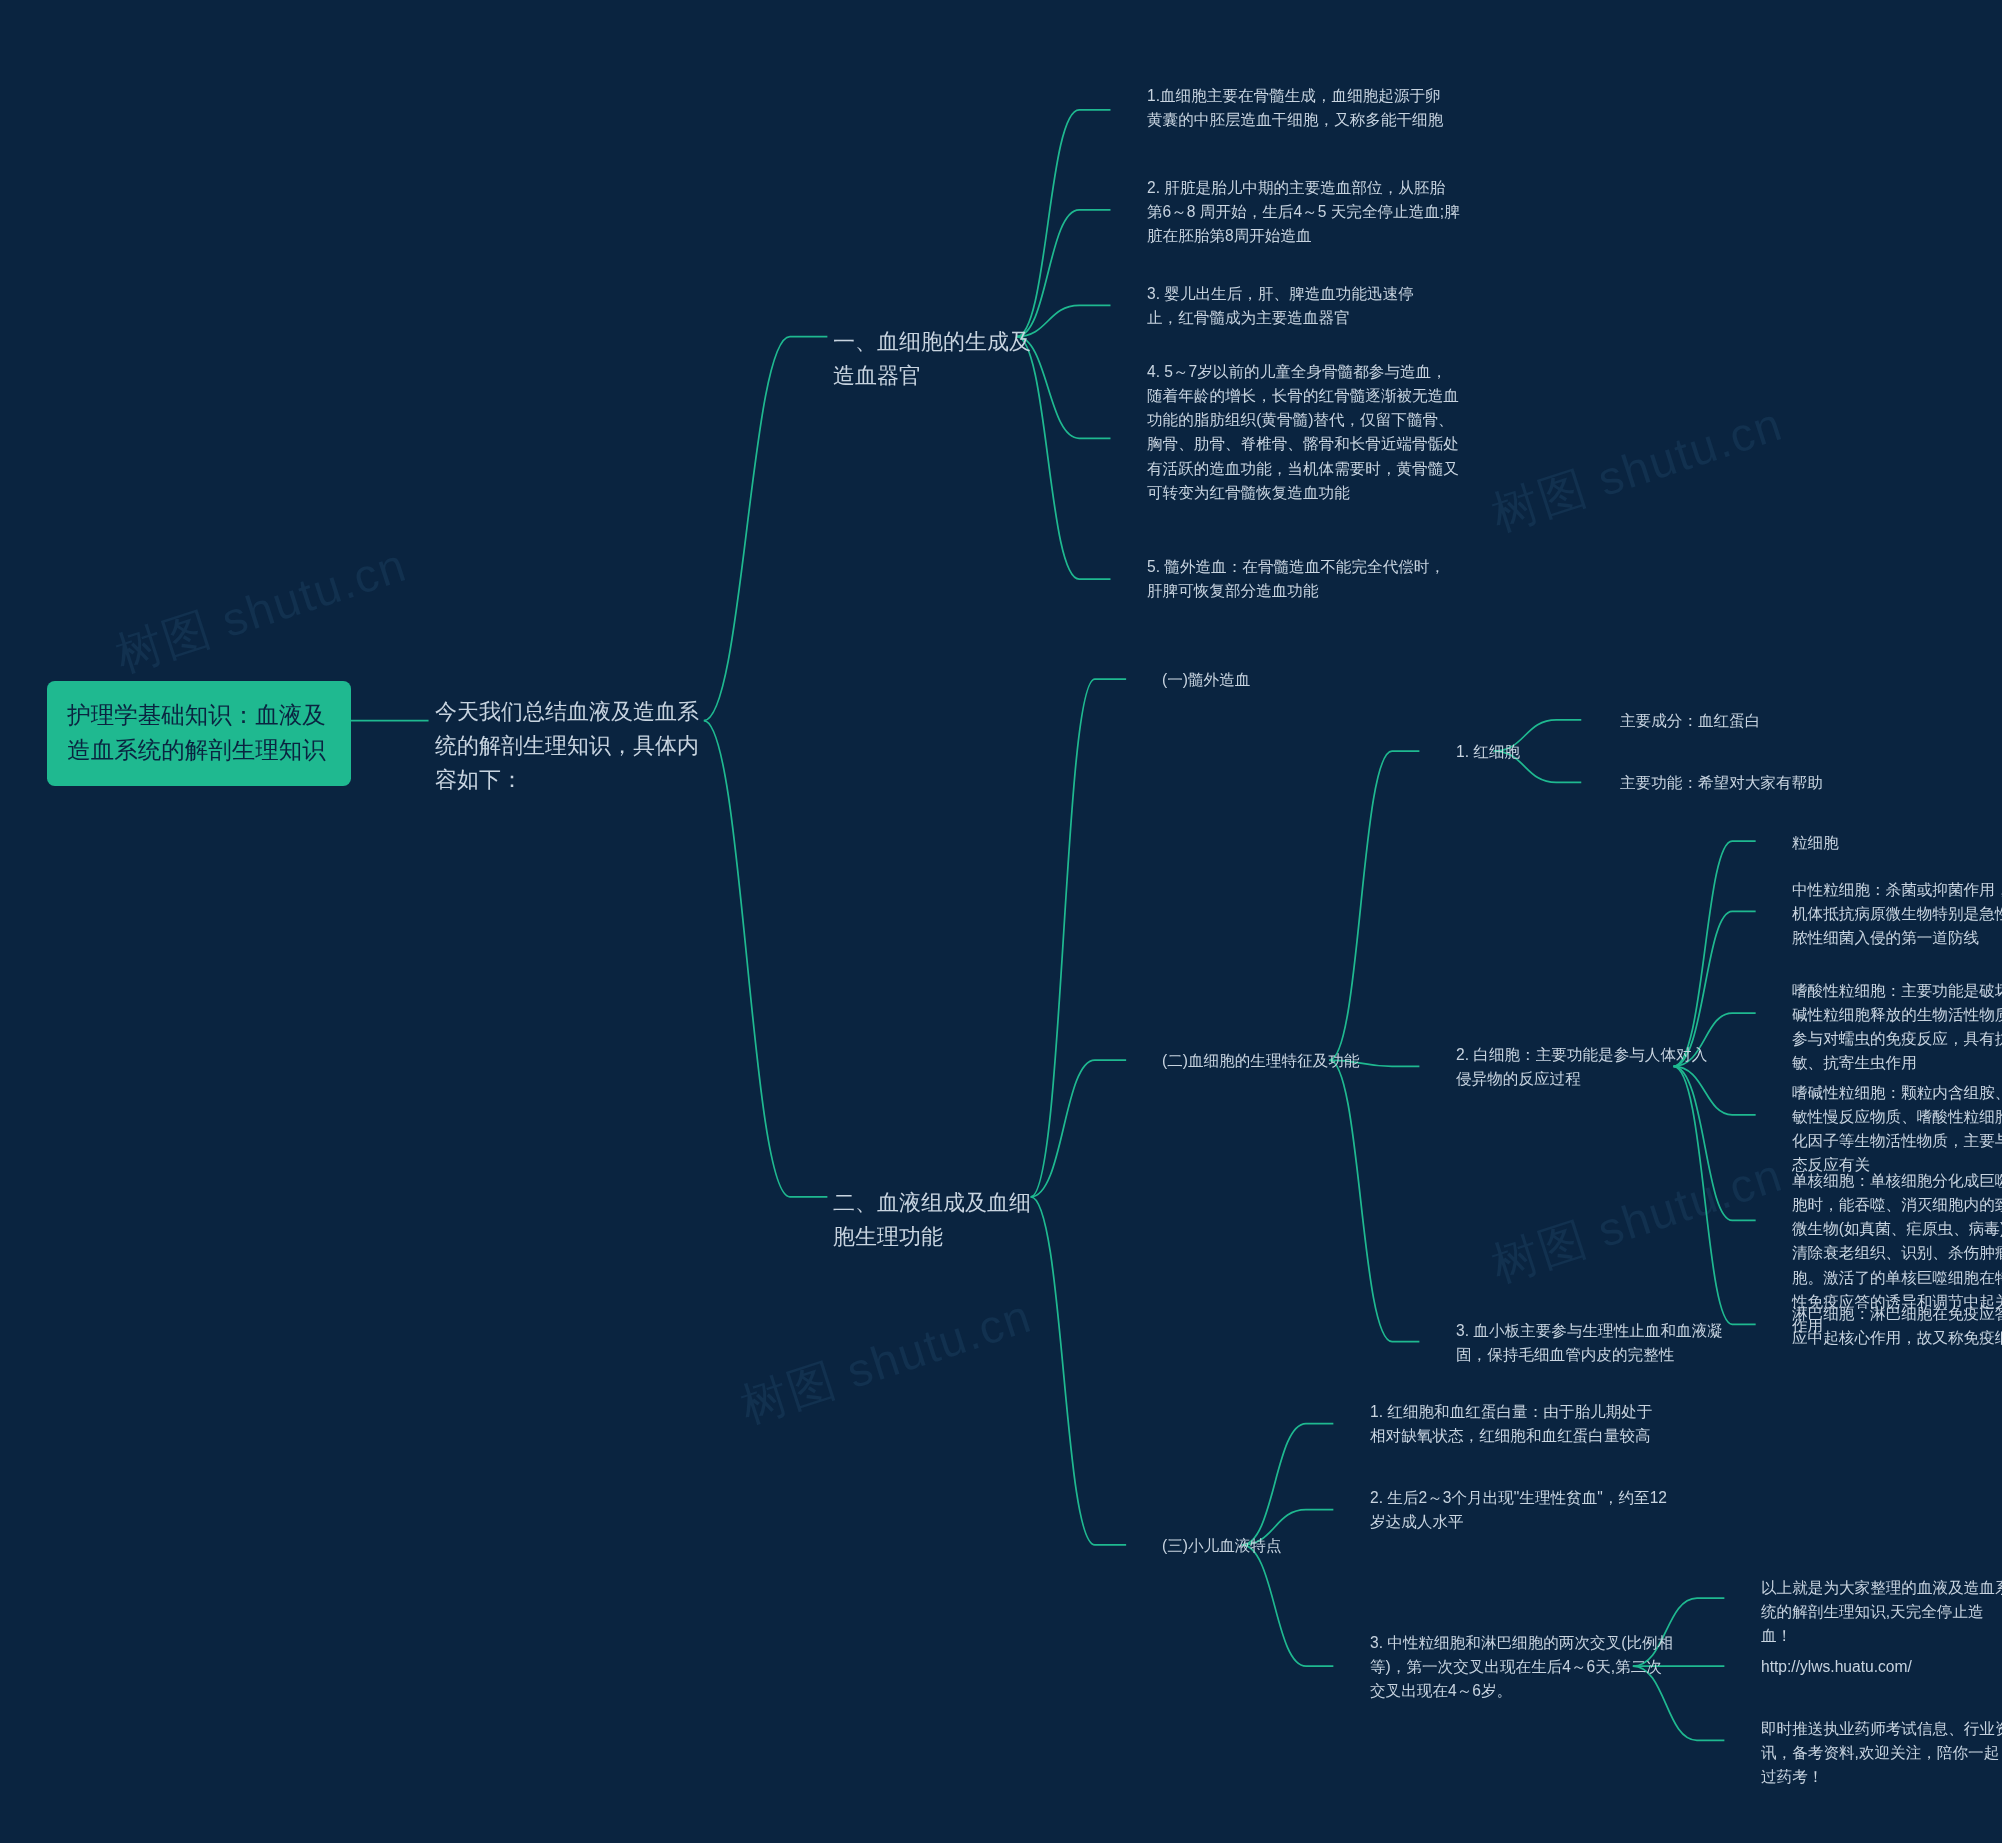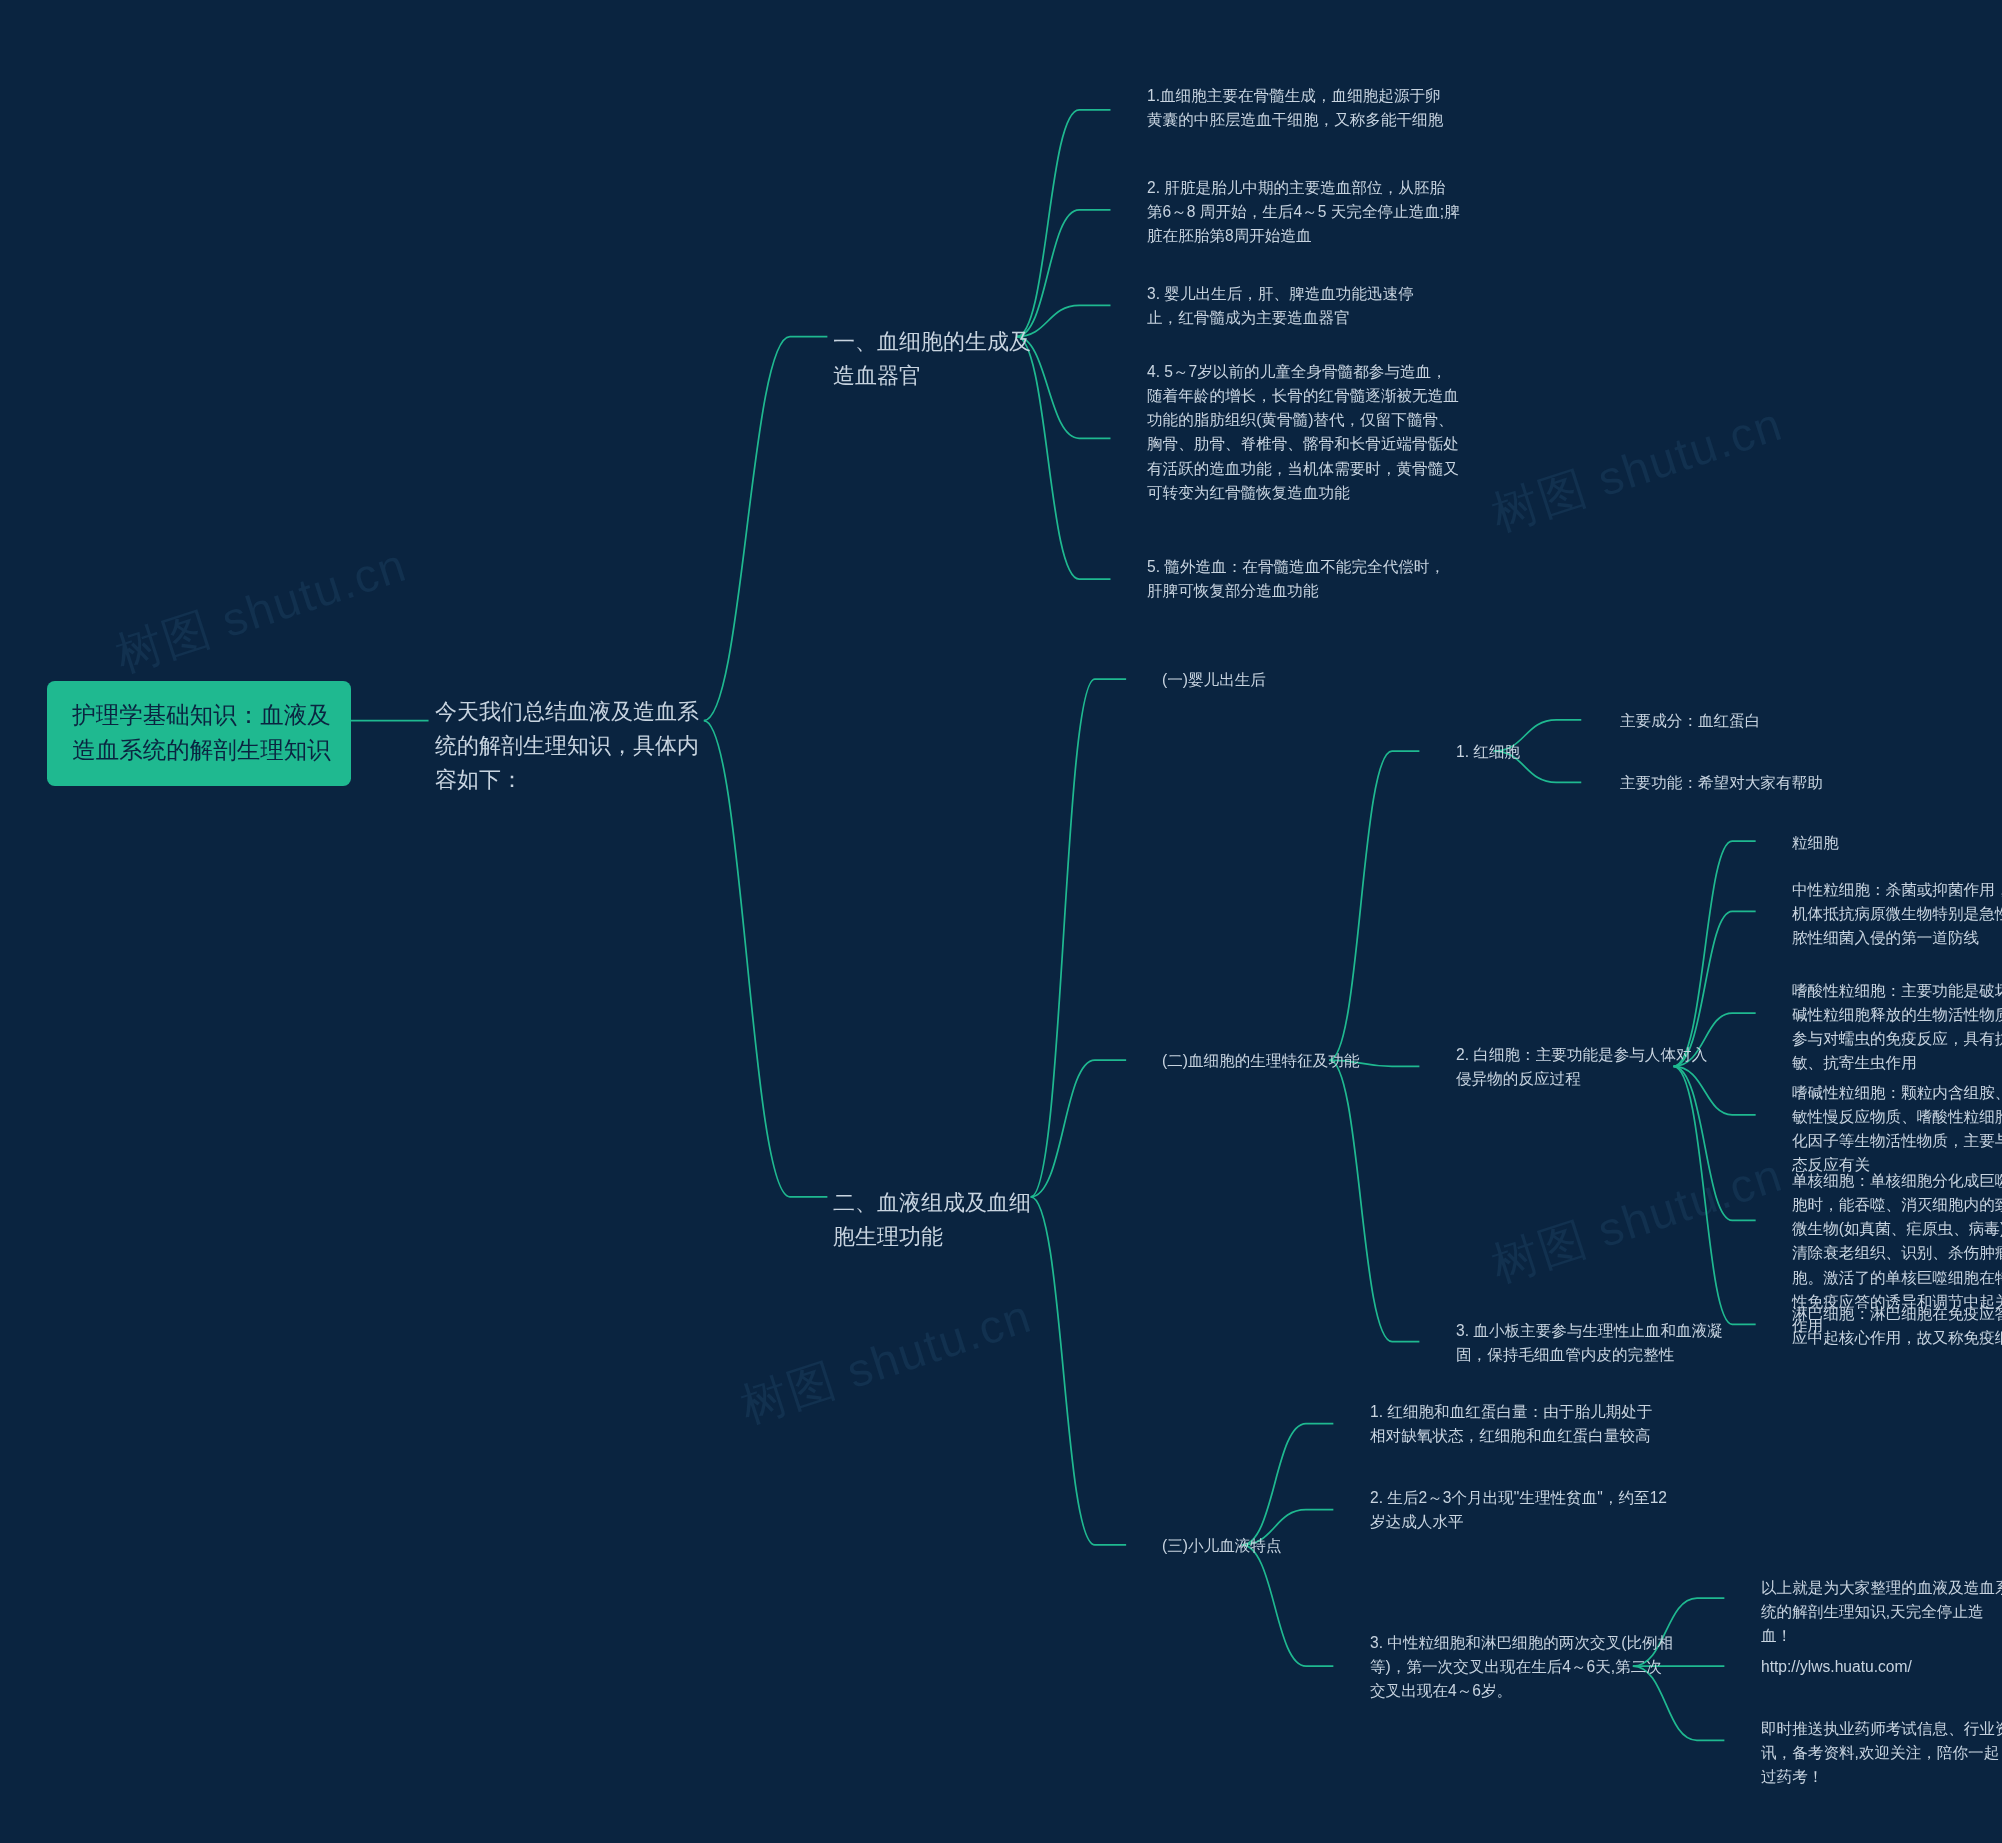--- a/index.html
+++ b/index.html
@@ -31,21 +31,21 @@
     position:absolute;
     box-sizing:border-box;
   }
   .root{
     background:#1fb990;
     color:#0a2440;
     font-size:23.5px;
     padding:17px 20.3px;
     border-radius:7.8px;
     line-height:1.5;
-    text-align:right;
+    text-align:left;
     font-weight:500;
   }
   .txt{
     color:#c8d4e0;
     font-size:22px;
     line-height:1.55;
   }
   .small{
     font-size:15.6px;
     margin-left:32px;
@@ -121,21 +121,21 @@
   <div class="node txt" style="left:833px;top:325px;width:203px">一、血细胞的生成及造血器官</div>
 
   <div class="node txt small" style="left:1115px;top:84px;width:297px">1.血细胞主要在骨髓生成，血细胞起源于卵黄囊的中胚层造血干细胞，又称多能干细胞</div>
   <div class="node txt small" style="left:1115px;top:176px;width:313px">2. 肝脏是胎儿中期的主要造血部位，从胚胎第6～8 周开始，生后4～5 天完全停止造血;脾脏在胚胎第8周开始造血</div>
   <div class="node txt small" style="left:1115px;top:282px;width:297px">3. 婴儿出生后，肝、脾造血功能迅速停止，红骨髓成为主要造血器官</div>
   <div class="node txt small" style="left:1115px;top:360px;width:313px">4. 5～7岁以前的儿童全身骨髓都参与造血，随着年龄的增长，长骨的红骨髓逐渐被无造血功能的脂肪组织(黄骨髓)替代，仅留下髓骨、胸骨、肋骨、脊椎骨、髂骨和长骨近端骨骺处有活跃的造血功能，当机体需要时，黄骨髓又可转变为红骨髓恢复造血功能</div>
   <div class="node txt small" style="left:1115px;top:555px;width:305px">5. 髓外造血：在骨髓造血不能完全代偿时，肝脾可恢复部分造血功能</div>
 
   <div class="node txt" style="left:833px;top:1186px;width:219px">二、血液组成及血细胞生理功能</div>
 
-  <div class="node txt small" style="left:1130px;top:668px;width:172px">(一)婴儿出生后</div>
+  <div class="node txt small" style="left:1130px;top:668px;width:172px">(一)髓外造血</div>
 
   <div class="node txt small" style="left:1130px;top:1049px;width:203px">(二)血细胞的生理特征及功能</div>
 
   <div class="node txt small" style="left:1424px;top:740px;width:86px">1. 红细胞</div>
   <div class="node txt small" style="left:1588px;top:709px;width:203px">主要成分：血红蛋白</div>
   <div class="node txt small" style="left:1588px;top:771px;width:235px">主要功能：希望对大家有帮助</div>
 
   <div class="node txt small" style="left:1424px;top:1043px;width:258px">2. 白细胞：主要功能是参与人体对入侵异物的反应过程</div>
   <div class="node txt small" style="left:1760px;top:831px;width:219px">粒细胞</div>
   <div class="node txt small" style="left:1760px;top:878px;width:235px">中性粒细胞：杀菌或抑菌作用，是机体抵抗病原微生物特别是急性化脓性细菌入侵的第一道防线</div>

